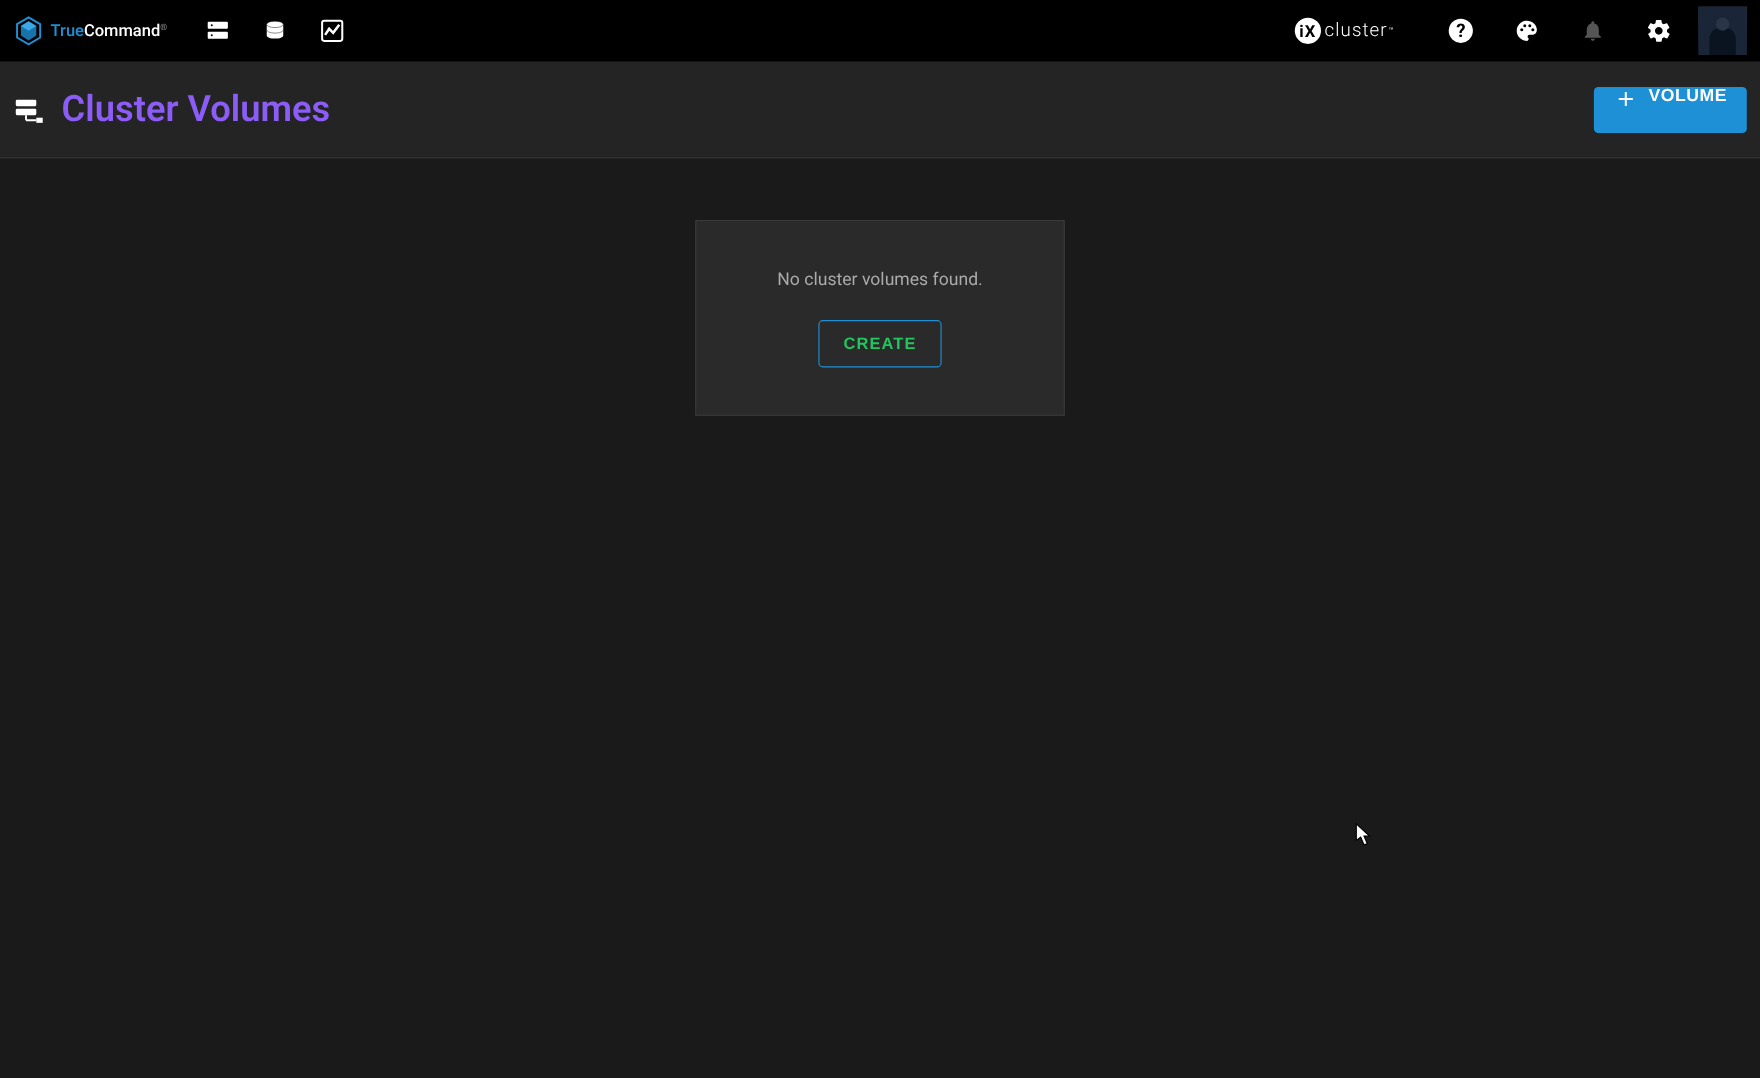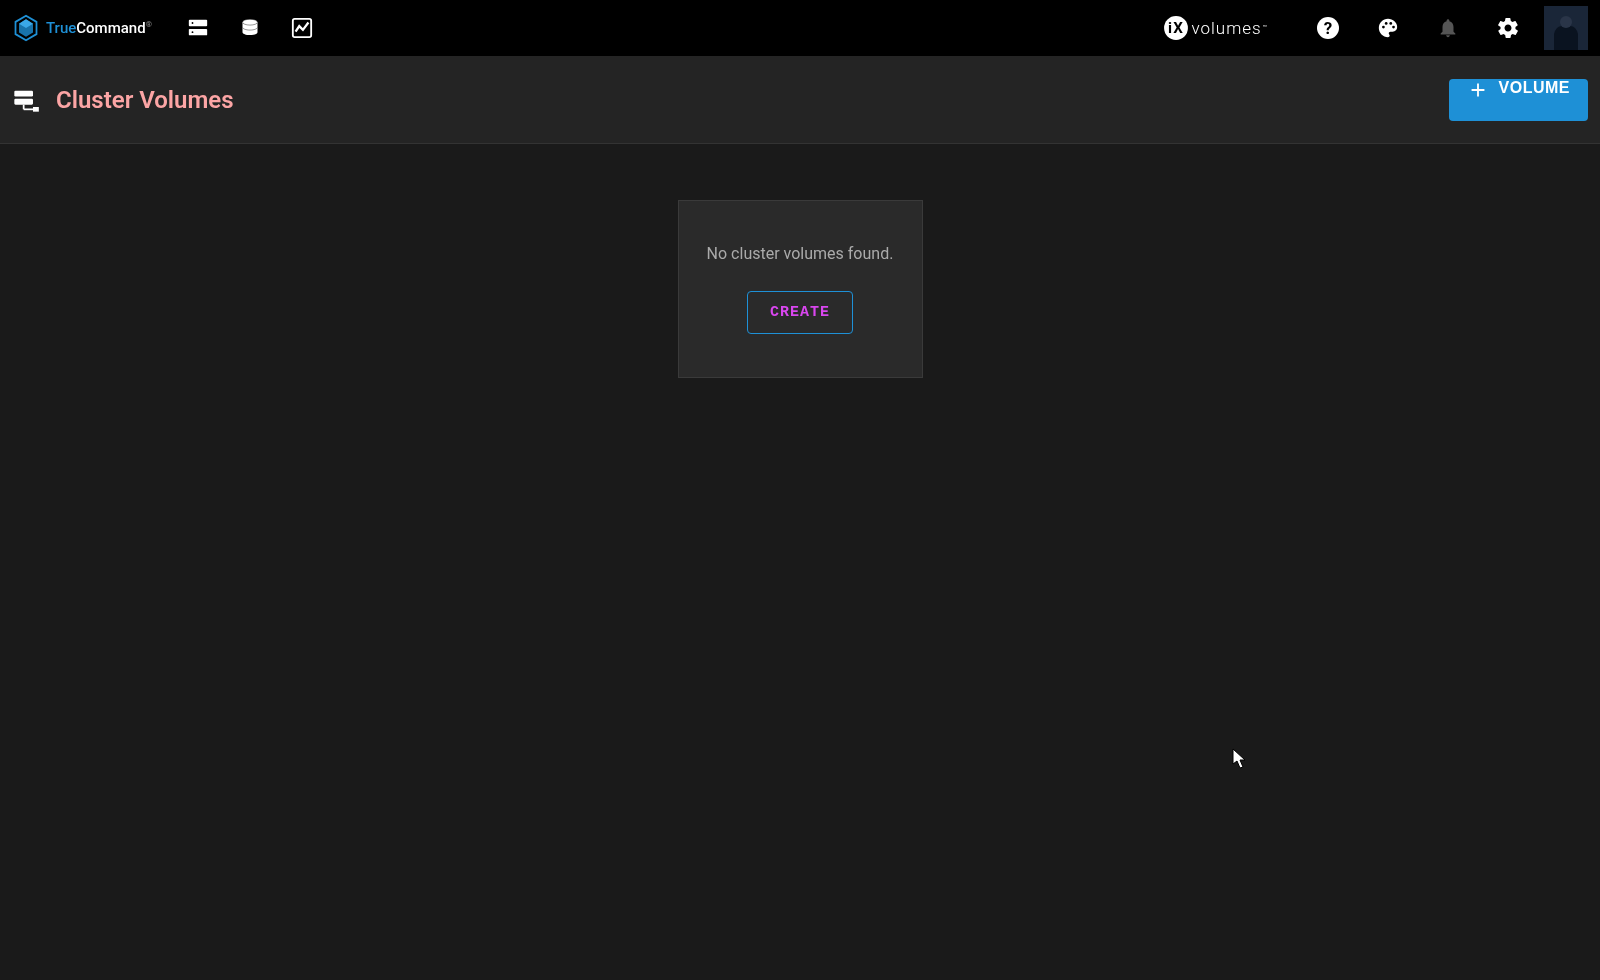--- a/index.html
+++ b/index.html
@@ -111,23 +111,23 @@
       align-items: center;
       justify-content: space-between;
       padding: 0 12px;
     }
     .sub-header-left {
       display: flex;
       align-items: center;
       gap: 16px;
     }
     .page-title {
-      font-size: 24px;
+      font-size: 33px;
       font-weight: 600;
-      color: #fca5a5;
+      color: #8b5cf6;
     }
     .volume-btn {
       background: #1e90d6;
       color: #fff;
       border: none;
       padding: 0 18px;
       height: 42px;
       border-radius: 4px;
       font-size: 16px;
       font-weight: 600;
@@ -138,46 +138,45 @@
       cursor: pointer;
     }
     .main-content {
       height: calc(980px - 56px - 88px);
       display: flex;
       align-items: flex-start;
       justify-content: center;
       padding-top: 56px;
     }
     .empty-card {
-      width: 245px;
+      width: 336px;
       min-height: 178px;
       background: #2a2a2a;
       border: 1px solid #3a3a3a;
       display: flex;
       flex-direction: column;
       align-items: center;
       justify-content: center;
       gap: 28px;
       padding: 40px 20px;
     }
     .empty-message {
       color: #aaa;
       font-size: 16px;
     }
     .create-btn {
       background: transparent;
       border: 1px solid #1e90d6;
-      color: #d946ef;
+      color: #22c55e;
       padding: 12px 22px;
       border-radius: 4px;
       font-size: 15px;
       font-weight: 600;
       letter-spacing: 1px;
       cursor: pointer;
-      font-family: Liberation Mono, monospace;
     }
     .cursor-pointer {
       position: absolute;
       left: 1232px;
       top: 748px;
       pointer-events: none;
     }
   </style>
 </head>
 <body>
@@ -218,21 +217,21 @@
       </svg>
     </div>
   </div>
 
   <div class="top-bar-right">
     <div class="ixsystems-logo">
       <svg width="26" height="26" viewBox="0 0 24 24" style="margin-right:2px">
         <circle cx="12" cy="12" r="11" fill="#fff"></circle>
         <text x="12" y="17" text-anchor="middle" font-size="14" font-weight="bold" fill="#000">iX</text>
       </svg>
-      <span style="font-weight:300">volumes</span>
+      <span style="font-weight:300">cluster</span>
       <span style="font-size:7px;vertical-align:super;margin-left:1px">™</span>
     </div>
     <div class="header-icon-btn">
       <svg width="24" height="24" viewBox="0 0 24 24">
         <circle cx="12" cy="12" r="11" fill="#fff"></circle>
         <text x="12" y="18" text-anchor="middle" font-size="17" font-weight="bold" fill="#000">?</text>
       </svg>
     </div>
     <div class="header-icon-btn">
       <svg width="22" height="22" viewBox="0 0 24 24">

